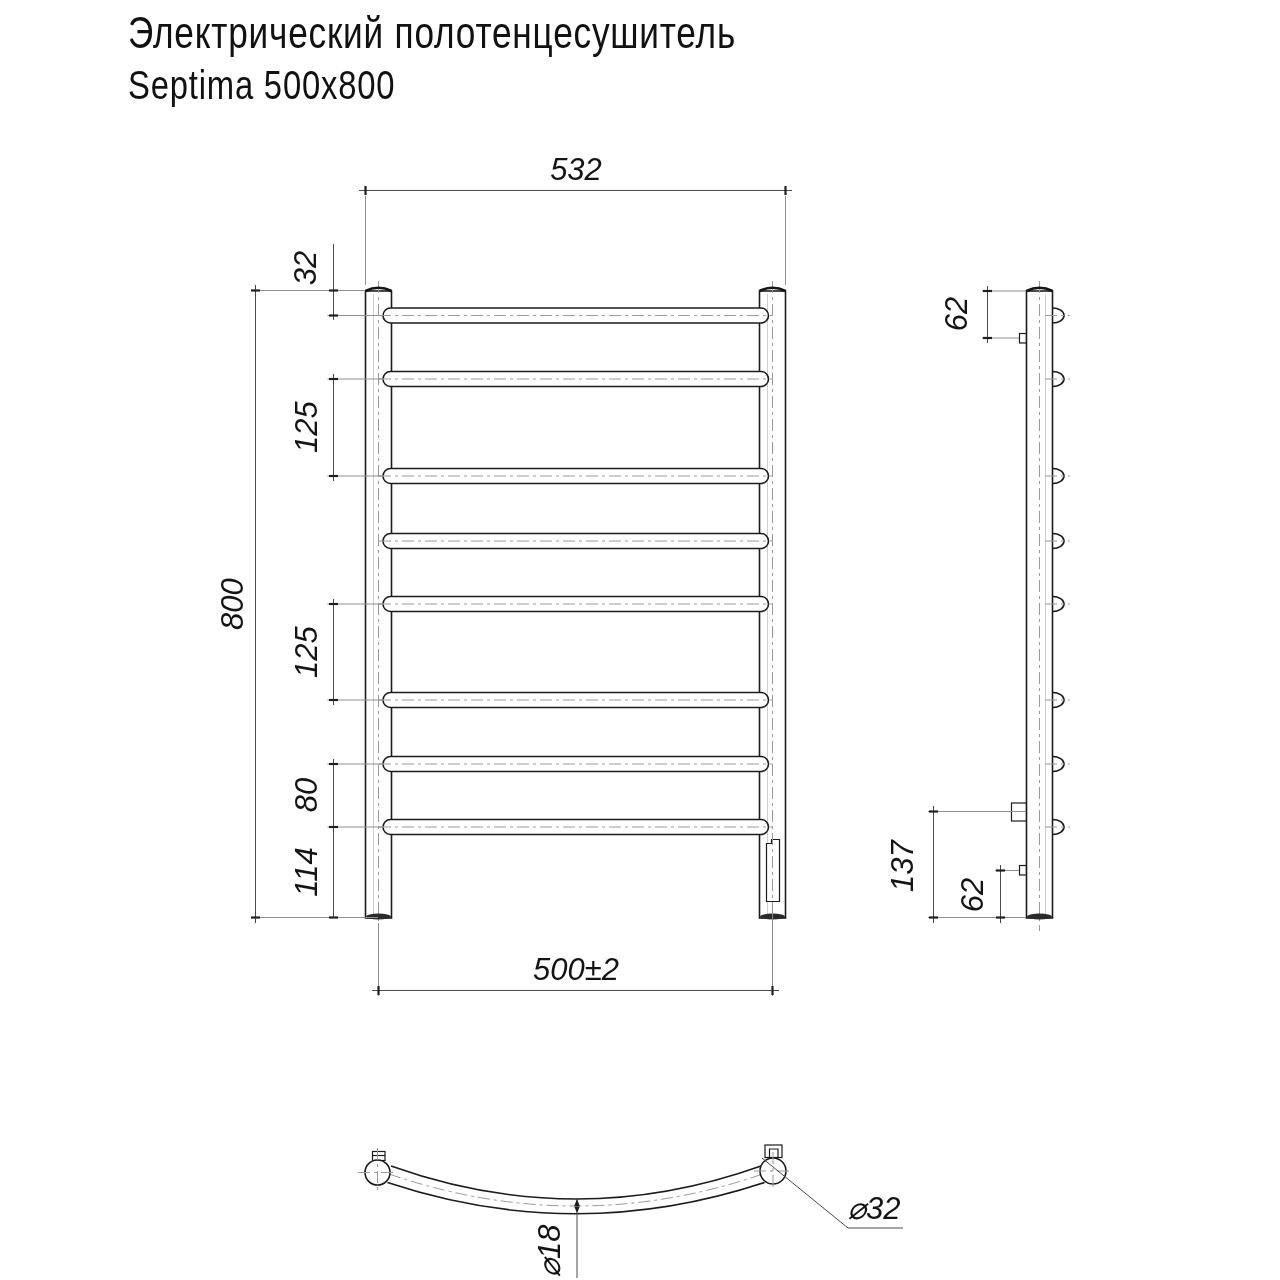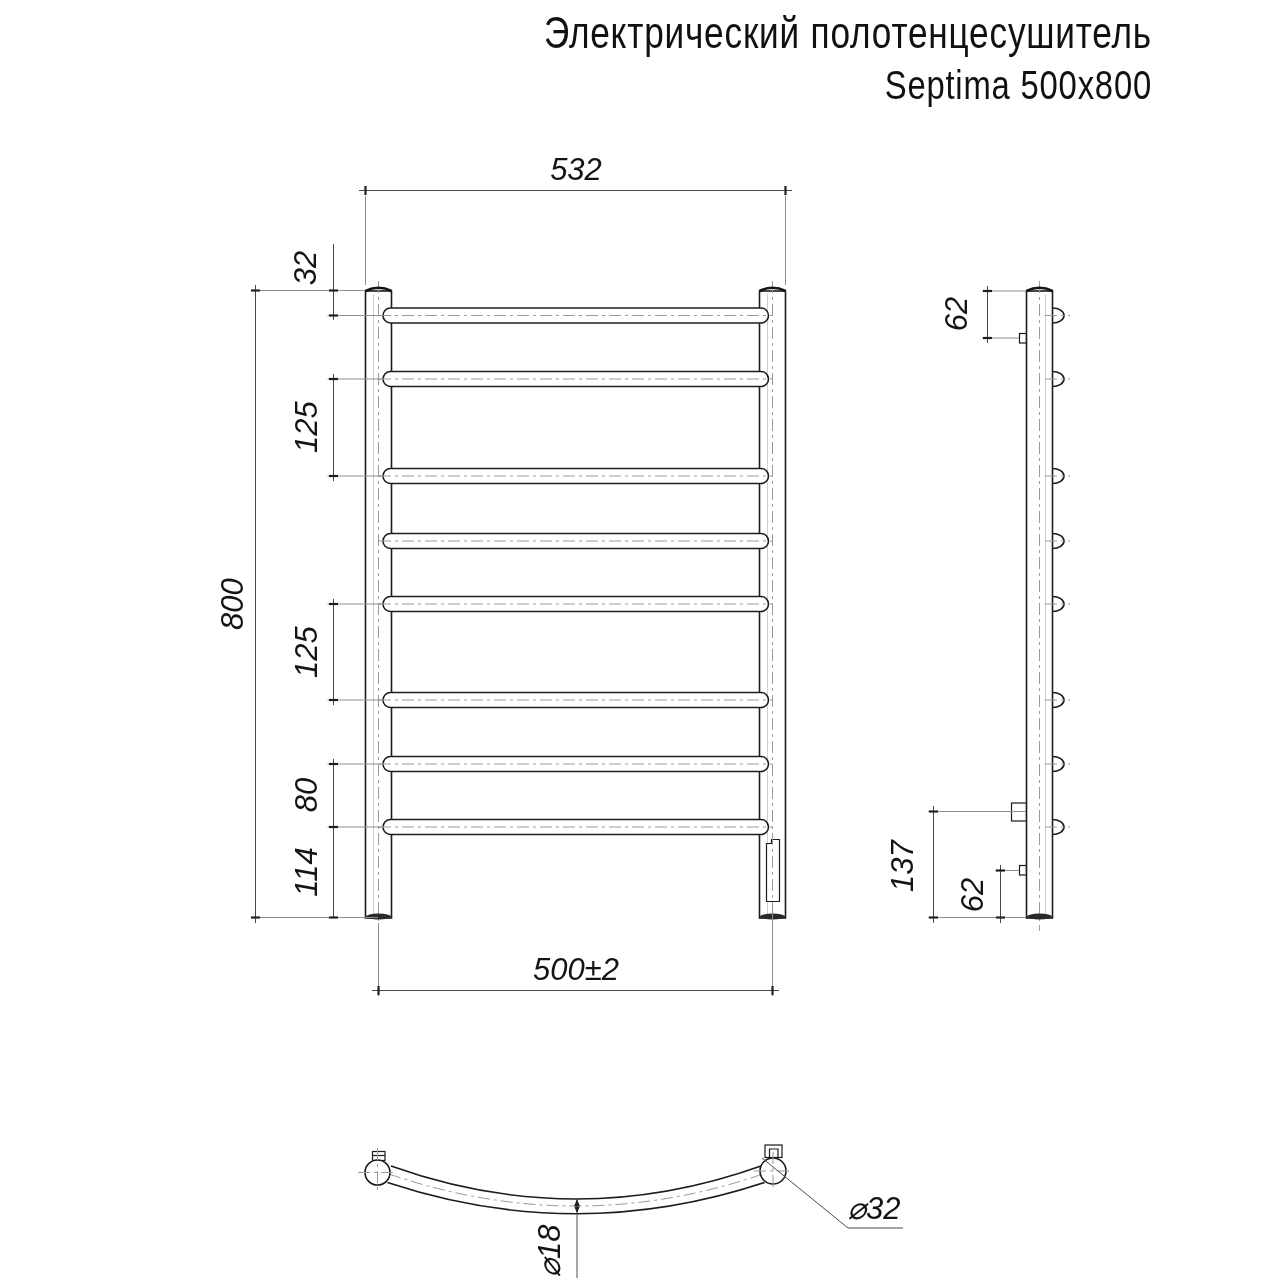--- a/index.html
+++ b/index.html
@@ -1,18 +1,18 @@
 <!DOCTYPE html>
 <html><head>
 <meta charset="utf-8">
 <style>
   html,body{margin:0;padding:0;background:#ffffff;}
   .sheet{position:relative;width:1280px;height:1280px;background:#fff;overflow:hidden;
          font-family:"Liberation Sans",sans-serif;}
-  .title-block{position:absolute;top:8px;left:0;width:1280px;text-align:right;color:#111;}
+  .title-block{position:absolute;top:8px;left:0;width:1280px;text-align:left;color:#111;}
   .title-line1{font-size:44px;letter-spacing:1px;transform:scaleX(0.80);transform-origin:50% 50%;white-space:nowrap;}
   .title-line2{font-size:41px;letter-spacing:1px;margin-top:4px;transform:scaleX(0.80);transform-origin:50% 50%;white-space:nowrap;}
   svg{position:absolute;top:0;left:0;}
   .ln{stroke:#1c1c1c;stroke-width:1.6;fill:none;}
   .ln2{stroke:#1c1c1c;stroke-width:1.2;fill:none;}
   .fillw{fill:#ffffff;}
   .cap{stroke:#151515;stroke-width:2.6;fill:none;}
   .capfill{fill:#2a2a2a;stroke:none;}
   .cl{stroke:#9a9a9a;stroke-width:1;fill:none;stroke-dasharray:12 4 3 4;}
   .thin{stroke:#c9c9c9;stroke-width:0.9;fill:none;}

